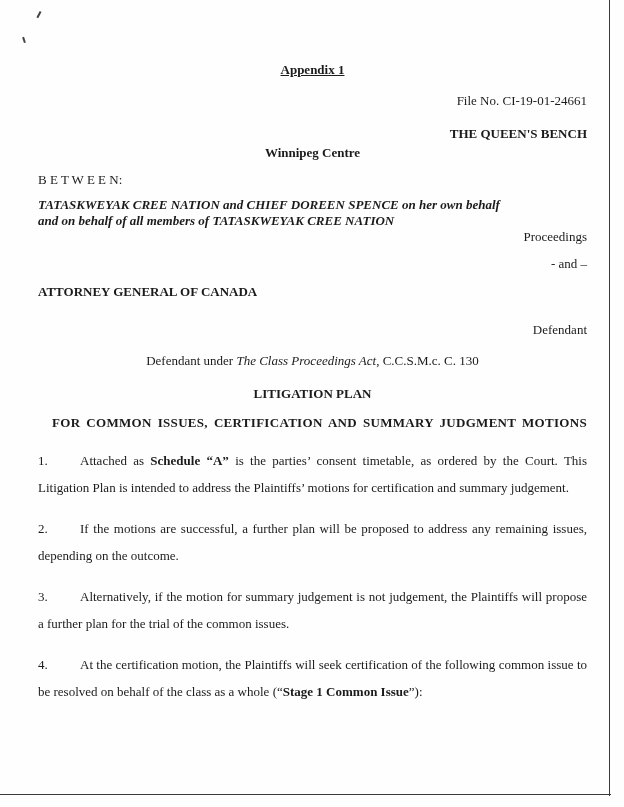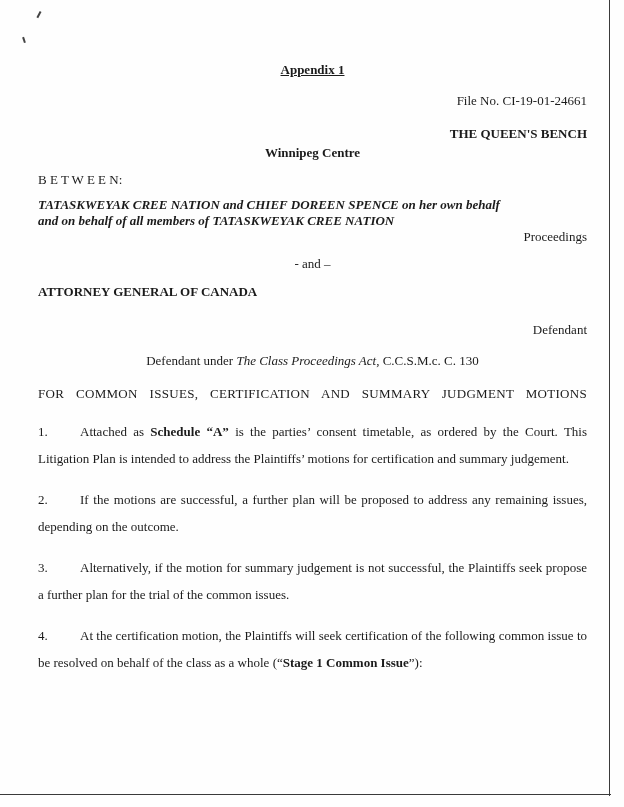--- a/index.html
+++ b/index.html
@@ -31,28 +31,28 @@
   .centre  { text-align: center; font-weight: bold; margin: 0 0 11px 0; }
   .between { margin: 0 0 9px 0; }
   .party-block {
     text-align: left;
     font-weight: bold;
     line-height: 16px;
     margin: 0;
     font-style: italic;
   }
   .role-plaintiffs { text-align: right; margin: 0 0 11px 0; }
-  .separator { text-align: center; margin: 0 0 12px 0; }
+  .separator { text-align: right; margin: 0 0 12px 0; }
   .defendant-name { text-align: left; font-weight: bold; margin: 0 0 22px 0; }
   .role-defendant { text-align: right; margin: 0 0 15px 0; }
   .proceeding { text-align: center; margin: 0 0 17px 0; }
   .doc-title { text-align: center; font-weight: bold; margin: 0 0 13px 0; }
   .doc-subtitle {
-    font-weight: normal;
-    margin: 0 0 16px 0;
+    font-weight: bold;
+    margin: 0 0 16px 14px;
     text-align: justify;
     text-align-last: justify;
     letter-spacing: 0.3px;
   }
   .para {
     text-align: justify;
     line-height: 27px;
     margin: 0 0 14px 0;
   }
   .para-num { display: inline-block; width: 42px; }
@@ -122,25 +122,26 @@
     <p class="role-plaintiffs">Proceedings</p>
 
     <p class="separator">- and –</p>
 
     <p class="defendant-name">ATTORNEY GENERAL OF CANADA</p>
 
     <p class="role-defendant">Defendant</p>
 
     <p class="proceeding"><span>Defendant under </span><span class="italic">The Class Proceedings Act</span><span>, C.C.S.M.c. C. 130</span></p>
 
+    <p class="doc-title">LITIGATION PLAN</p>
 
     <p class="doc-subtitle">FOR COMMON ISSUES, CERTIFICATION AND SUMMARY JUDGMENT MOTIONS</p>
 
     <p class="para"><span class="para-num">1.</span><span>Attached as </span><span class="bold">Schedule “A”</span><span> is the parties’ consent timetable, as ordered by the Court. This Litigation Plan is intended to address the Plaintiffs’ motions for certification and summary judgement.</span></p>
 
     <p class="para"><span class="para-num">2.</span><span>If the motions are successful, a further plan will be proposed to address any remaining issues, depending on the outcome.</span></p>
 
-    <p class="para"><span class="para-num">3.</span><span>Alternatively, if the motion for summary judgement is not successful, the Plaintiffs seek propose a further plan for the trial of the common issues.</span></p>
+    <p class="para"><span class="para-num">3.</span><span>Alternatively, if the motion for summary judgement is not judgement, the Plaintiffs will propose a further plan for the trial of the common issues.</span></p>
 
     <p class="para"><span class="para-num">4.</span><span>At the certification motion, the Plaintiffs will seek certification of the following common issue to be resolved on behalf of the class as a whole (“</span><span class="bold">Stage 1 Common Issue</span><span>”):</span></p>
 
   </div>
 </div>
 
 </body></html>

